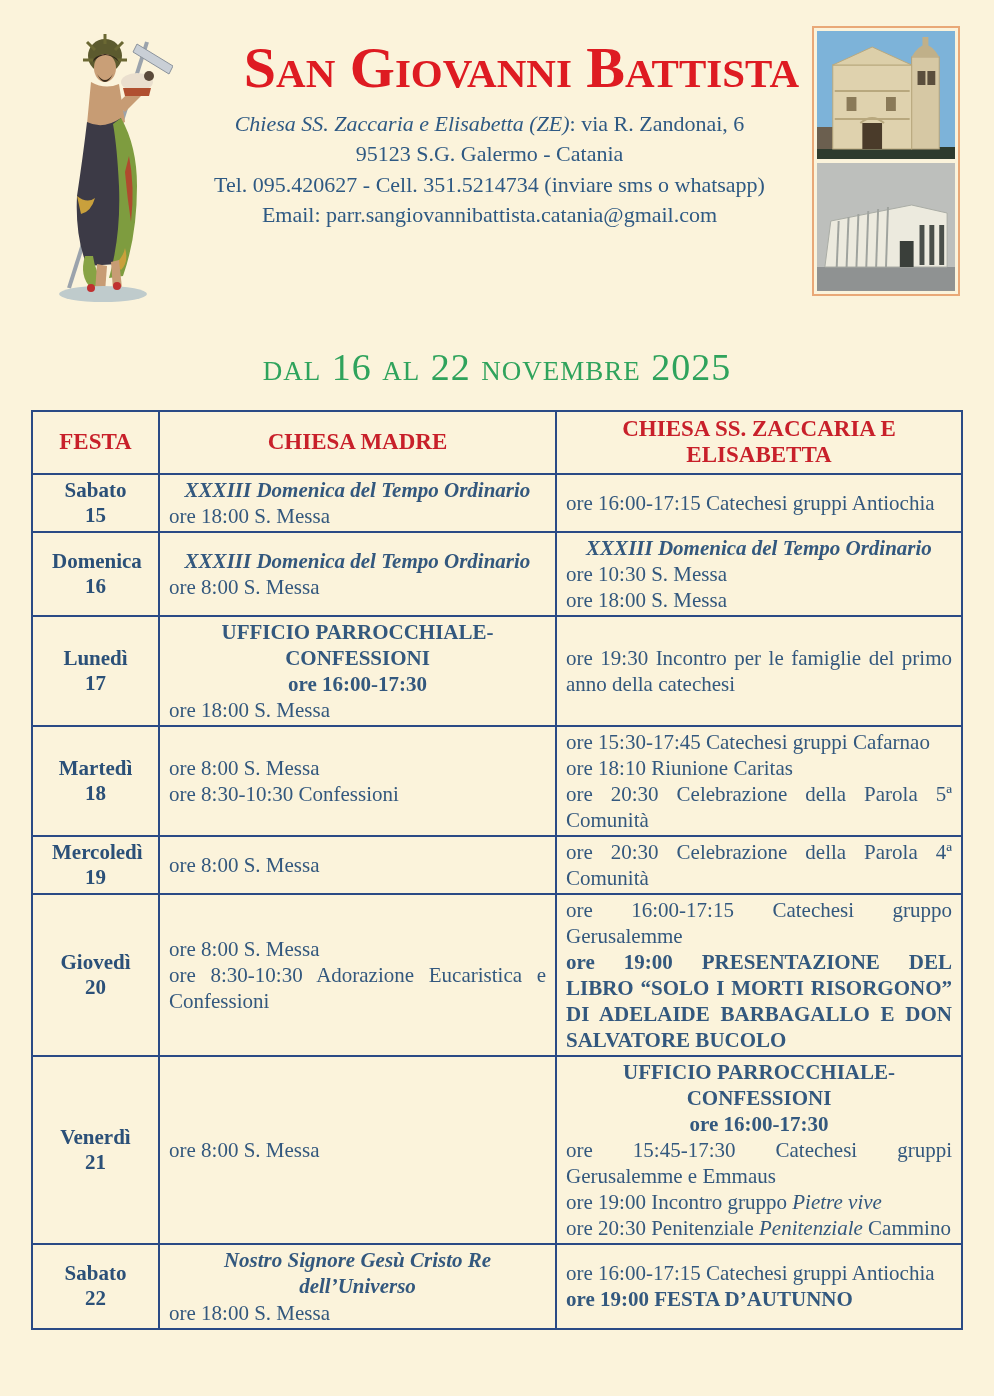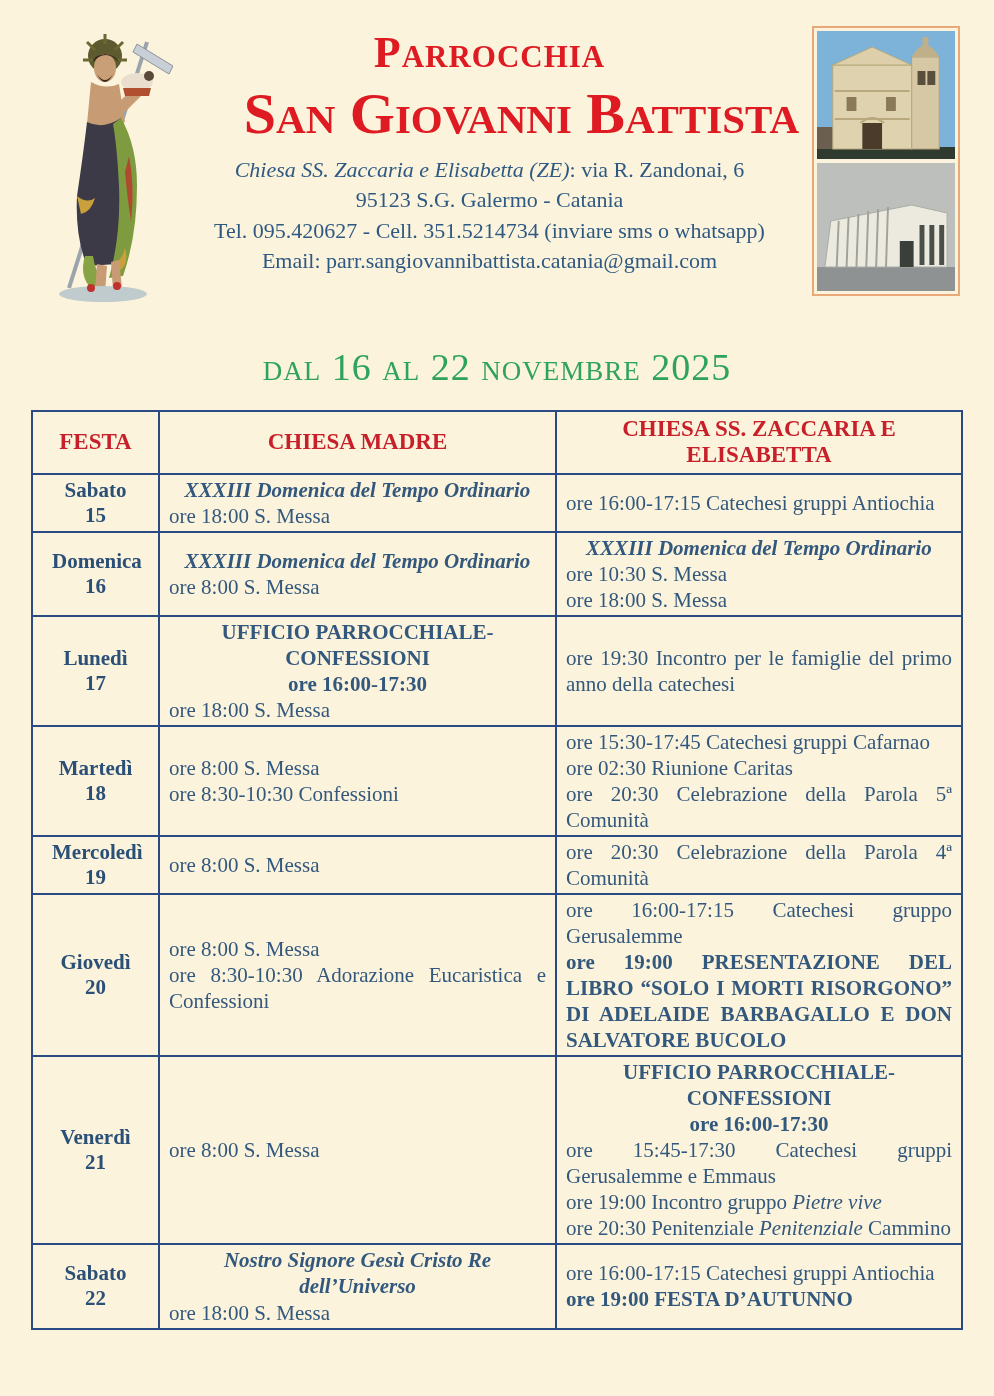--- a/index.html
+++ b/index.html
@@ -114,21 +114,20 @@
         <path d="M72 238 L70 266 L80 266 L82 240 Z" fill="#C79C74"></path>
         <path d="M86 236 L88 264 L97 262 L94 234 Z" fill="#C79C74"></path>
 
         <ellipse cx="78" cy="268" rx="44" ry="8" fill="#BFCBCC"></ellipse>
         <circle cx="66" cy="262" r="4" fill="#C03030"></circle>
         <circle cx="92" cy="260" r="4" fill="#C03030"></circle>
       </svg>
     </div>
 
     <div class="title-block">
-      <div class="t1">Parrocchia</div>
       <div class="t2">San Giovanni Battista</div>
       <div class="addr-group">
         <div class="addr"><em>Chiesa SS. Zaccaria e Elisabetta (ZE)</em><span>: via R. Zandonai, 6</span></div>
         <div class="addr">95123 S.G. Galermo - Catania</div>
         <div class="addr">Tel. 095.420627 - Cell. 351.5214734 (inviare sms o whatsapp)</div>
         <div class="addr">Email: parr.sangiovannibattista.catania@gmail.com</div>
       </div>
     </div>
 
     <div class="photos">
@@ -225,21 +224,21 @@
         </td>
       </tr>
       <tr class="r3">
         <td class="day">Martedì 18</td>
         <td class="cell">
           <div class="ln">ore 8:00 S. Messa</div>
           <div class="ln">ore 8:30-10:30 Confessioni</div>
         </td>
         <td class="cell">
           <div class="ln">ore 15:30-17:45 Catechesi gruppi Cafarnao</div>
-          <div class="ln">ore 02:30 Riunione Caritas</div>
+          <div class="ln">ore 18:10 Riunione Caritas</div>
           <div class="ln j">ore 20:30 Celebrazione della Parola 5ª Comunità</div>
         </td>
       </tr>
       <tr class="r4">
         <td class="day">Mercoledì 19</td>
         <td class="cell">
           <div class="ln">ore 8:00 S. Messa</div>
         </td>
         <td class="cell">
           <div class="ln j">ore 20:30 Celebrazione della Parola 4ª Comunità</div>

